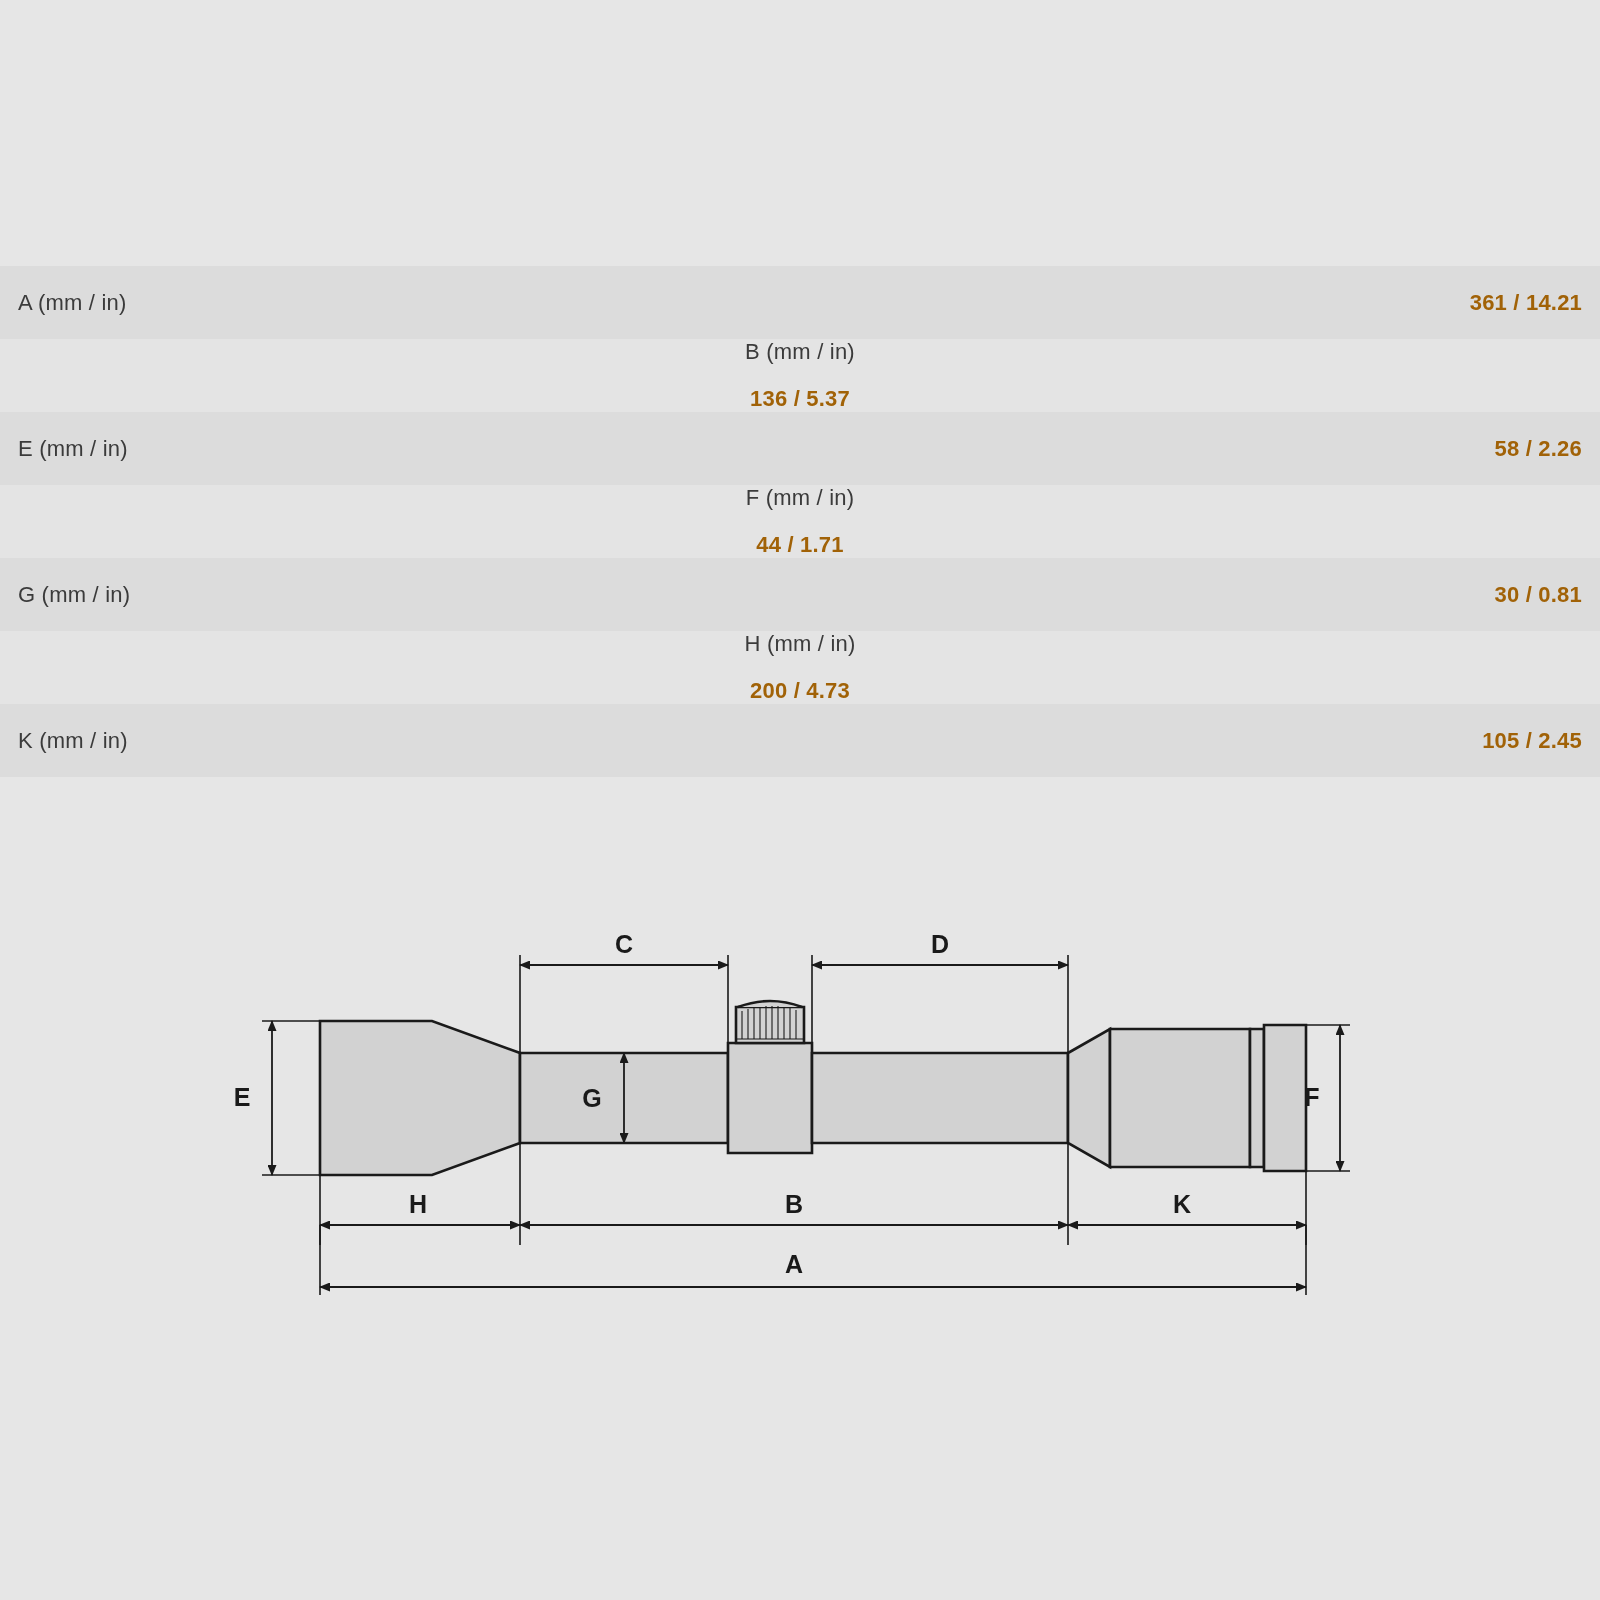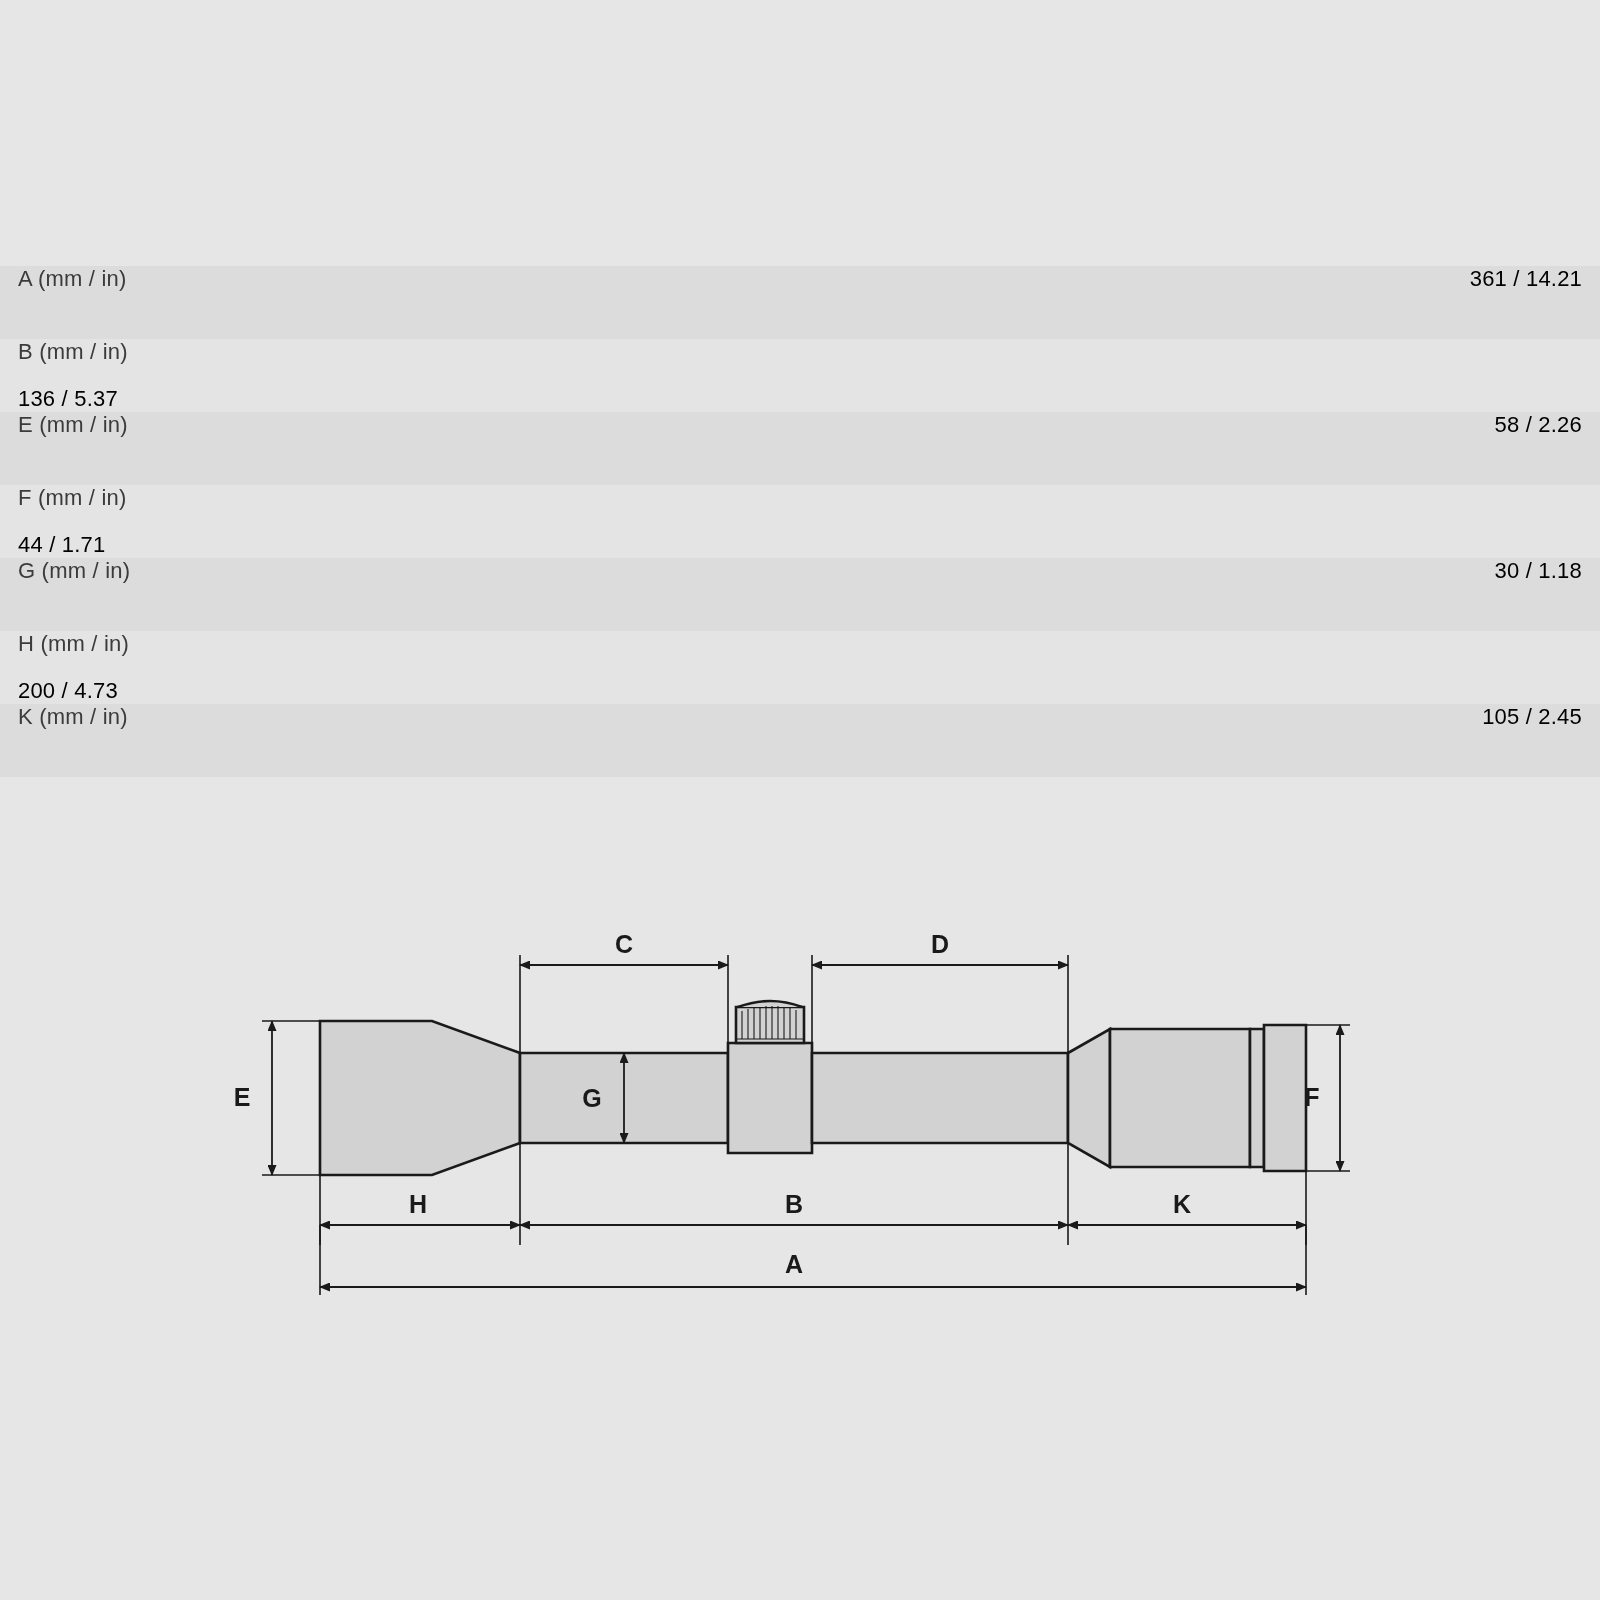--- a/index.html
+++ b/index.html
@@ -22,36 +22,37 @@
   }
   
   .spec-table {
     position: absolute;
     top: 266px;
     left: 0;
     width: 1600px;
   }
   .spec-row {
     display: flex;
+    align-items: center;
     justify-content: space-between;
     height: 73px;
     padding: 0 18px;
     box-sizing: border-box;
     font-size: 22px;
     letter-spacing: 0.2px;
   }
   .spec-row.shade-a { background: #dcdcdc; }
   .spec-row.shade-b { background: #e4e4e4; flex-direction: column; }
   .spec-label {
     color: #3b3b3b;
     font-weight: 400;
   }
   .spec-value {
-    color: #000000;
-    font-weight: 400;
+    color: #a16207;
+    font-weight: 700;
   }
   
   .drawing {
     position: absolute;
     top: 925px;
     left: 0;
     width: 1600px;
     height: 420px;
   }
   svg { display: block; }
@@ -91,21 +92,21 @@
       <span class="spec-value">58 / 2.26</span>
     </div>
 
     <div class="spec-row shade-b">
       <span class="spec-label">F (mm / in)</span>
       <span class="spec-value">44 / 1.71</span>
     </div>
 
     <div class="spec-row shade-a">
       <span class="spec-label">G (mm / in)</span>
-      <span class="spec-value">30 / 1.18</span>
+      <span class="spec-value">30 / 0.81</span>
     </div>
 
     <div class="spec-row shade-b">
       <span class="spec-label">H (mm / in)</span>
       <span class="spec-value">200 / 4.73</span>
     </div>
 
     <div class="spec-row shade-a">
       <span class="spec-label">K (mm / in)</span>
       <span class="spec-value">105 / 2.45</span>

